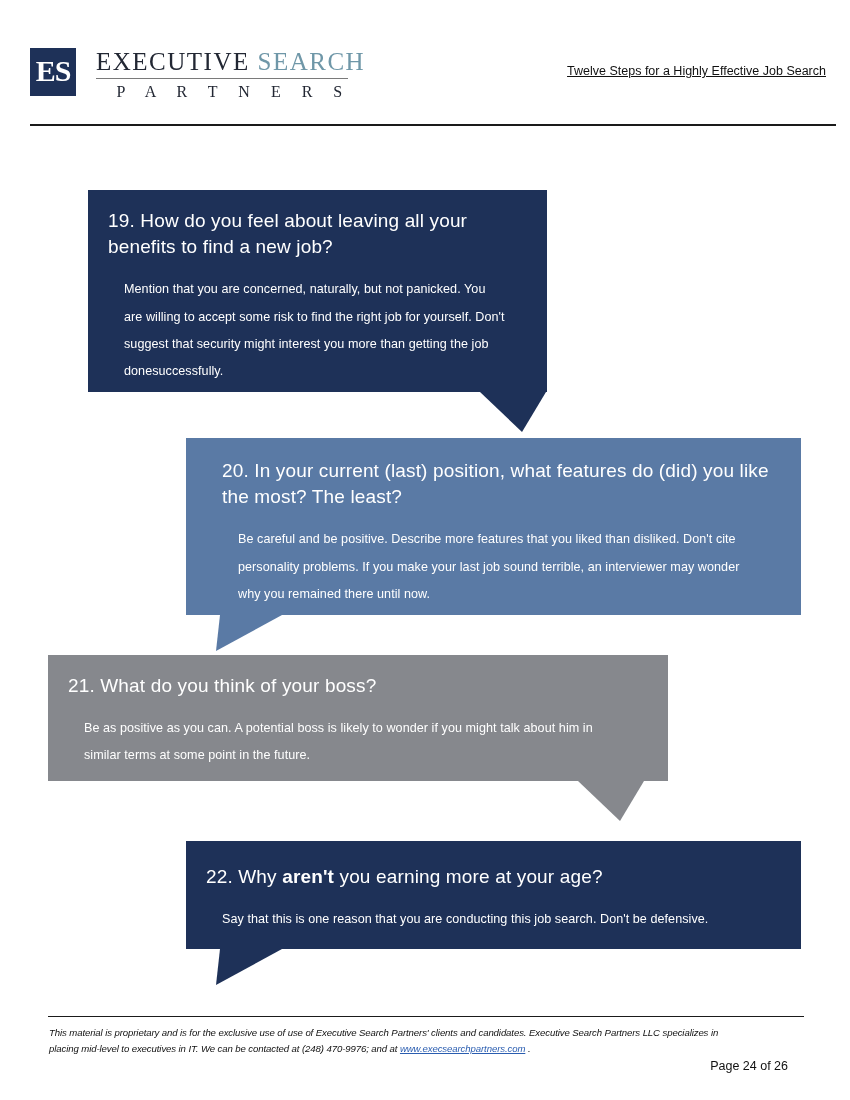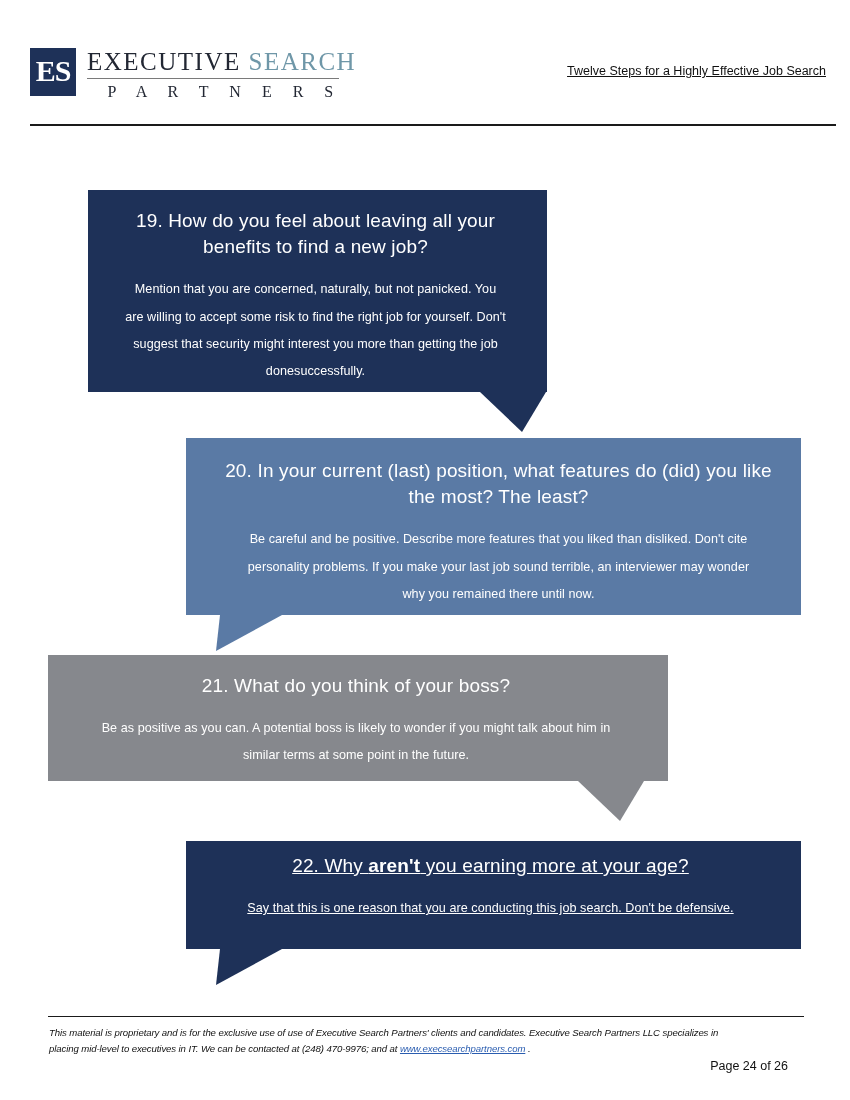--- a/index.html
+++ b/index.html
@@ -47,21 +47,21 @@
     font-weight: 700;
     letter-spacing: -1px;
     display: flex;
     align-items: center;
     justify-content: center;
     line-height: 1;
     padding-bottom: 2px;
     box-sizing: border-box;
   }
   .logo-text {
-    margin-left: 11px;
+    margin-left: 20px;
     padding-top: 1px;
   }
   .logo-line1 {
     font-family: "Liberation Serif", serif;
     font-size: 25px;
     letter-spacing: 1.5px;
     white-space: nowrap;
     line-height: 1.05;
   }
   .logo-line1 .w-exec {
@@ -101,21 +101,20 @@
     width: 806px;
     height: 1.6px;
     background: #1a1a1a;
   }
 
   
   .bubble {
     position: absolute;
     box-sizing: border-box;
     color: #ffffff;
-    text-align: center;
   }
   .bubble .body-pad {
     padding: 18px 24px 16px 20px;
   }
   .bubble h2 {
     margin: 0 0 12px 0;
     font-weight: 400;
     font-size: 19px;
     line-height: 1.38;
     letter-spacing: 0.15px;
@@ -147,21 +146,21 @@
   #tail-20   { left: 216px; top: 615px; }
 
   #bubble-21 { left: 48px;  top: 655px; width: 620px; height: 126px; background: #86888d; }
   #tail-21   { left: 578px; top: 781px; }
 
   #bubble-22 { left: 186px; top: 841px; width: 615px; height: 108px; background: #1e3158; }
   #tail-22   { left: 216px; top: 949px; }
 
   #bubble-20 .body-pad { padding: 20px 26px 16px 36px; }
   #bubble-21 .body-pad { padding: 18px 24px 14px 20px; }
-  #bubble-22 .body-pad { padding: 12px 26px 16px 20px; text-decoration: underline; }
+  #bubble-22 .body-pad { padding: 23px 26px 16px 20px; }
   #bubble-21 h2 { margin-bottom: 16px; }
   #bubble-22 h2 { margin-bottom: 14px; }
 
   
   .footer-rule {
     position: absolute;
     left: 48px;
     top: 1016px;
     width: 756px;
     height: 1.4px;

